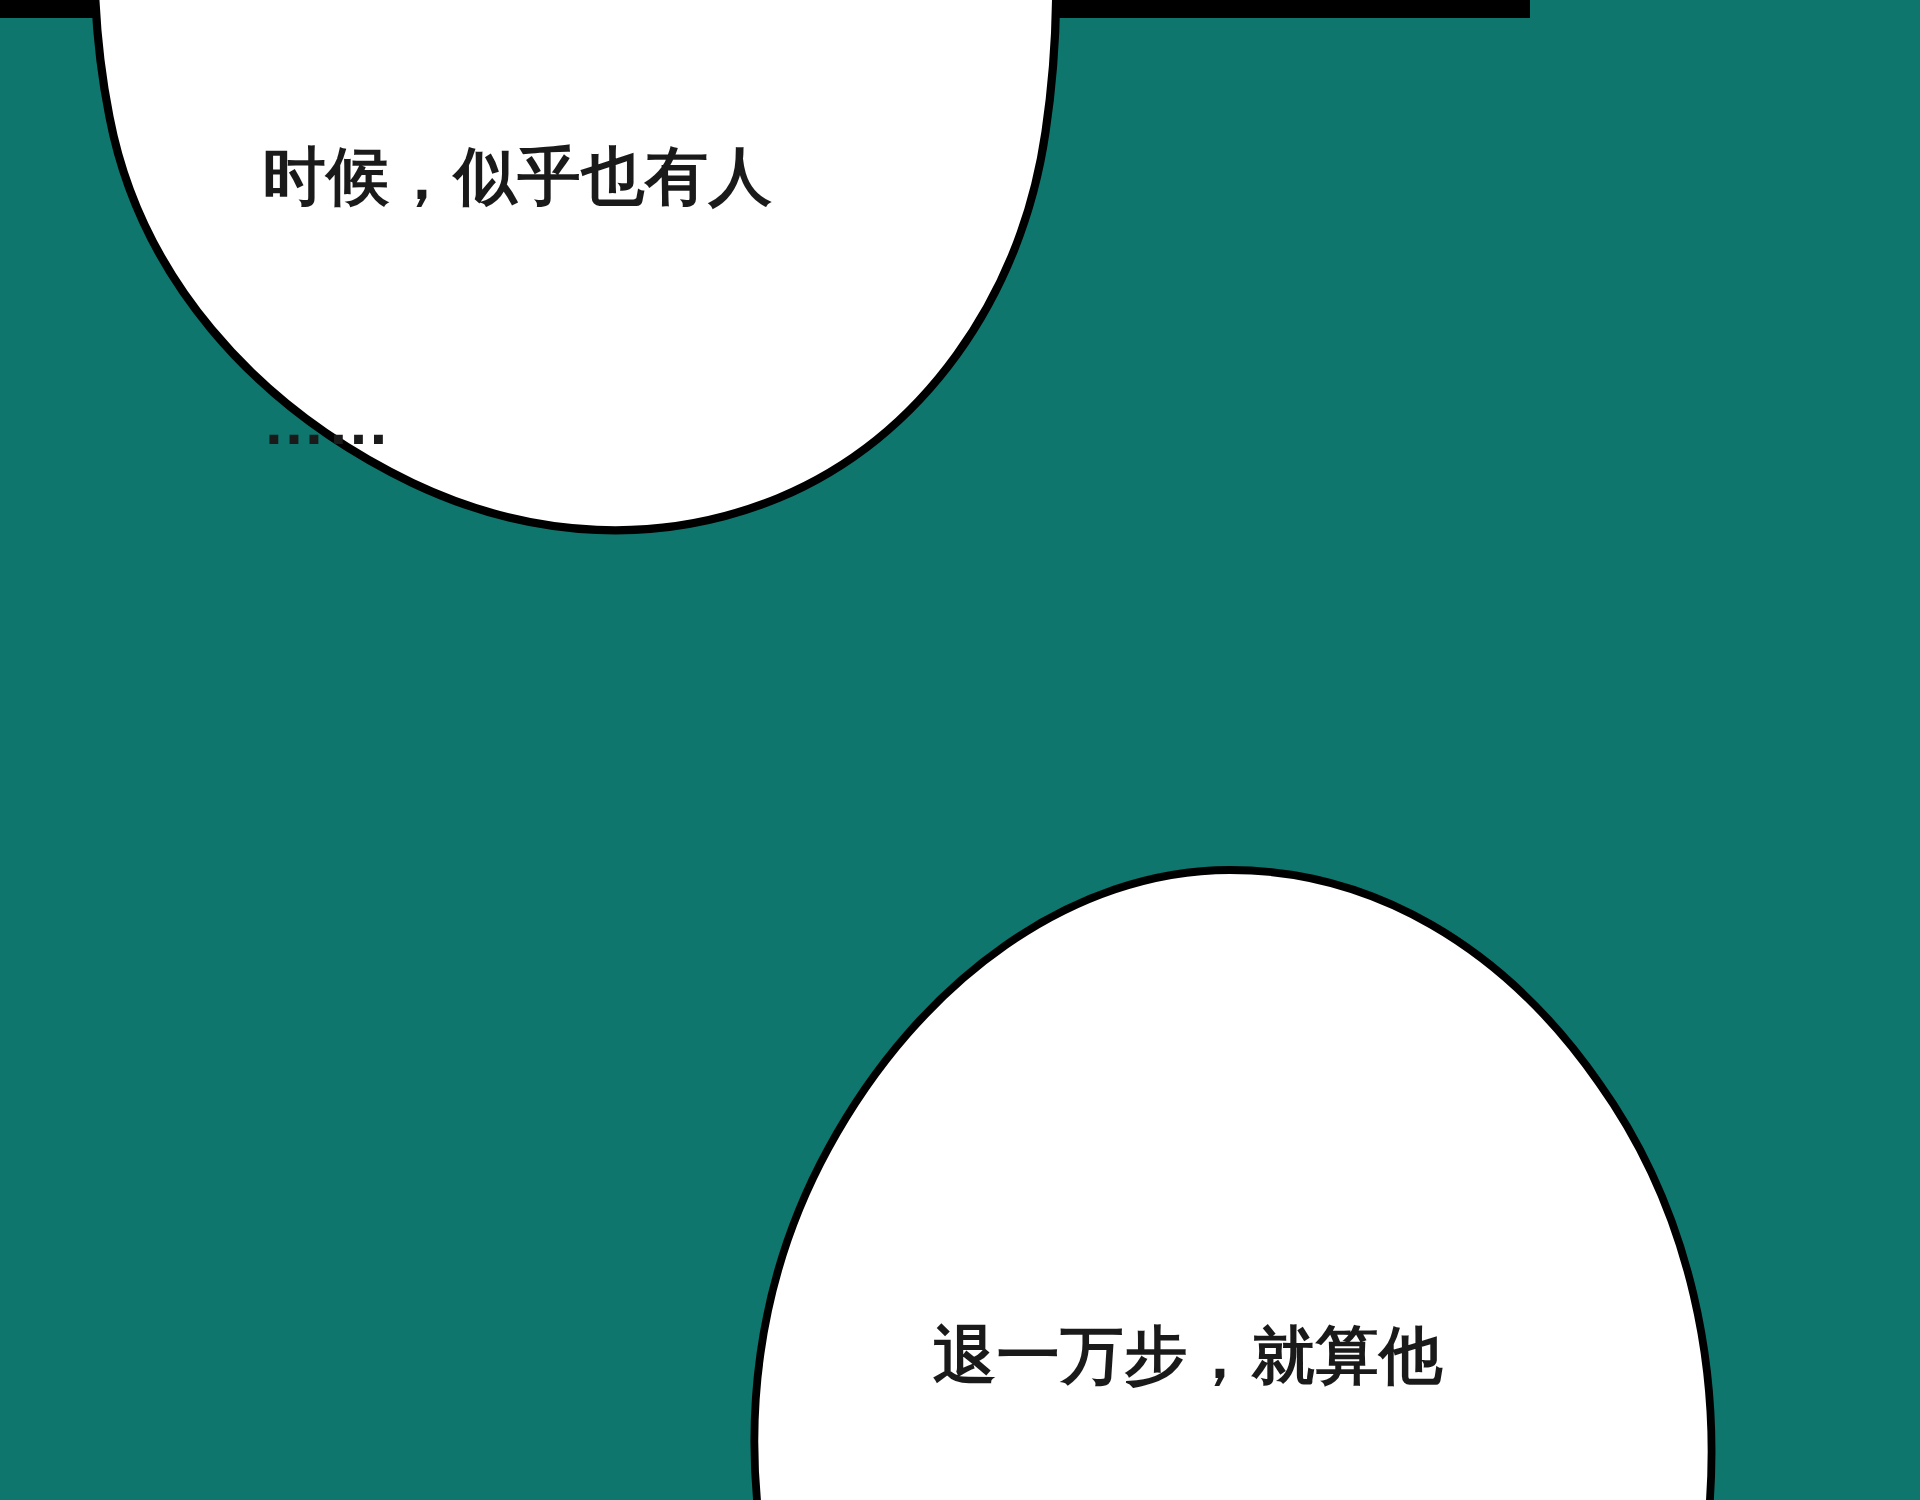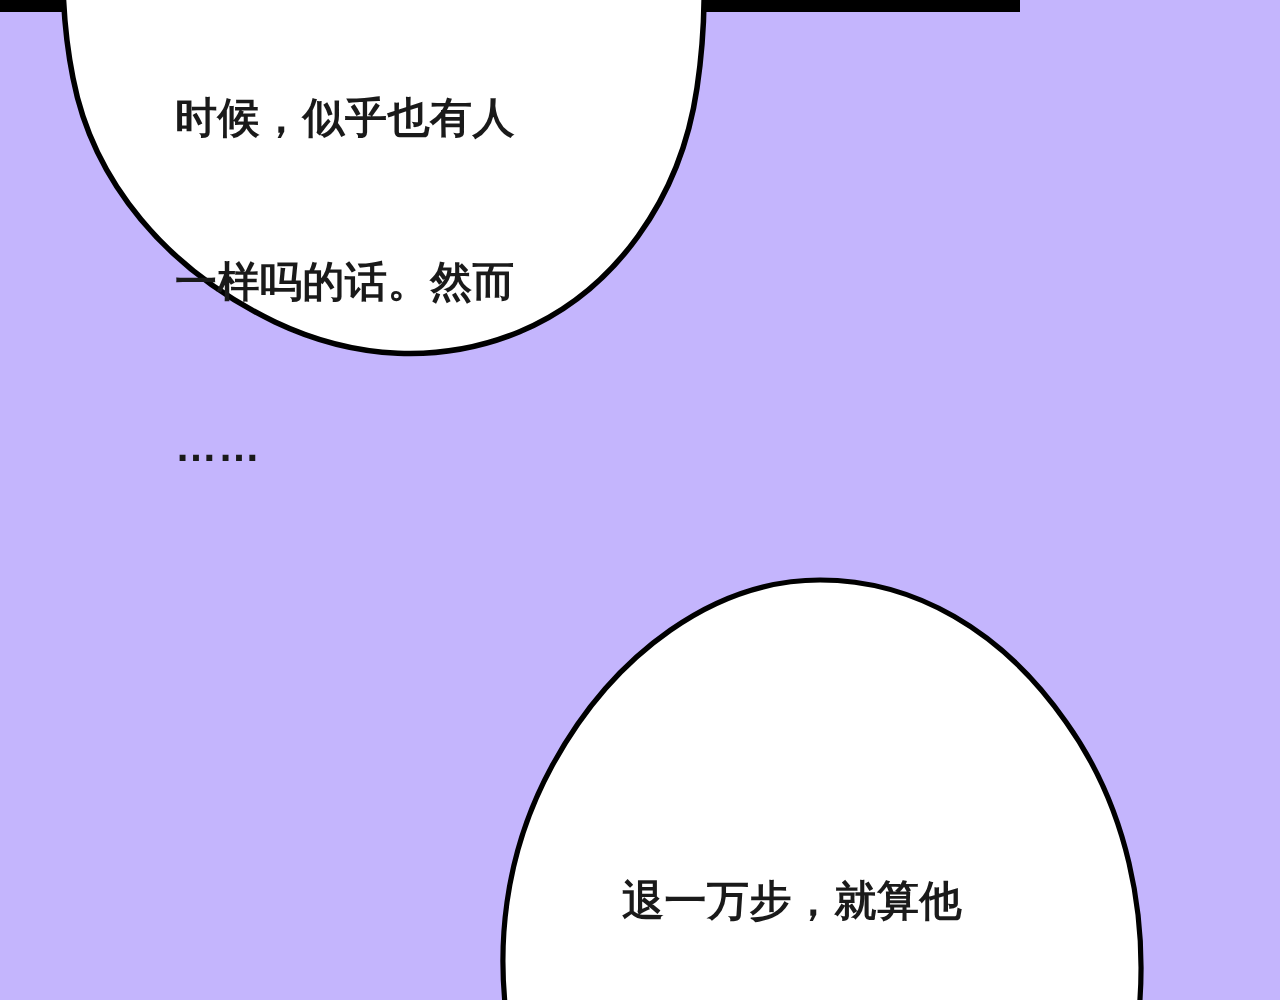--- a/index.html
+++ b/index.html
@@ -5,21 +5,21 @@
 <style>
   html, body {
     margin: 0;
     padding: 0;
     background: #ffffff;
   }
   #panel {
     position: relative;
     width: 1280px;
     height: 1000px;
-    background: #c4b5fd;
+    background: #0f766e;
     overflow: hidden;
     font-family: "Liberation Sans", "DejaVu Sans", sans-serif;
   }
   
   .frame-rule {
     position: absolute;
     background: #000000;
   }
   #frame-rule-left {
     left: 0px;
@@ -90,21 +90,20 @@
   }
   #bubble-bottom-text {
     left: 622px;
     top: 768px;
     width: 420px;
     font-size: 42px;
   }
   #bubble-bottom-text .line {
     display: block;
     height: 56px;
-    font-family: Liberation Mono, monospace;
   }
 </style>
 </head>
 <body>
 
 <div id="panel">
 
   <div class="frame-rule" id="frame-rule-left"></div>
   <div class="frame-rule" id="frame-rule-right"></div>
 
@@ -113,21 +112,20 @@
              C 6 78, 2 168, 18 248
              C 38 352, 112 440, 220 492
              C 300 530, 386 534, 464 502
              C 560 462, 626 368, 642 258
              C 656 164, 648 74, 630 0
              Z"></path>
   </svg>
 
   <div class="bubble-text" id="bubble-top-text">
     <span class="line">时候，似乎也有人</span>
-    <span class="line">一样吗的话。然而</span>
     <span class="ellipsis-line">……</span>
   </div>
 
   <svg class="bubble-svg" id="bubble-bottom-shape" viewBox="0 0 660 620" aria-hidden="true">
     <path class="bubble-outline" d="M 330 10
              C 226 10, 124 82, 62 196
              C 14 284, 4 380, 20 470
              C 34 548, 58 596, 84 620
              L 596 620
              C 622 588, 640 528, 648 452

